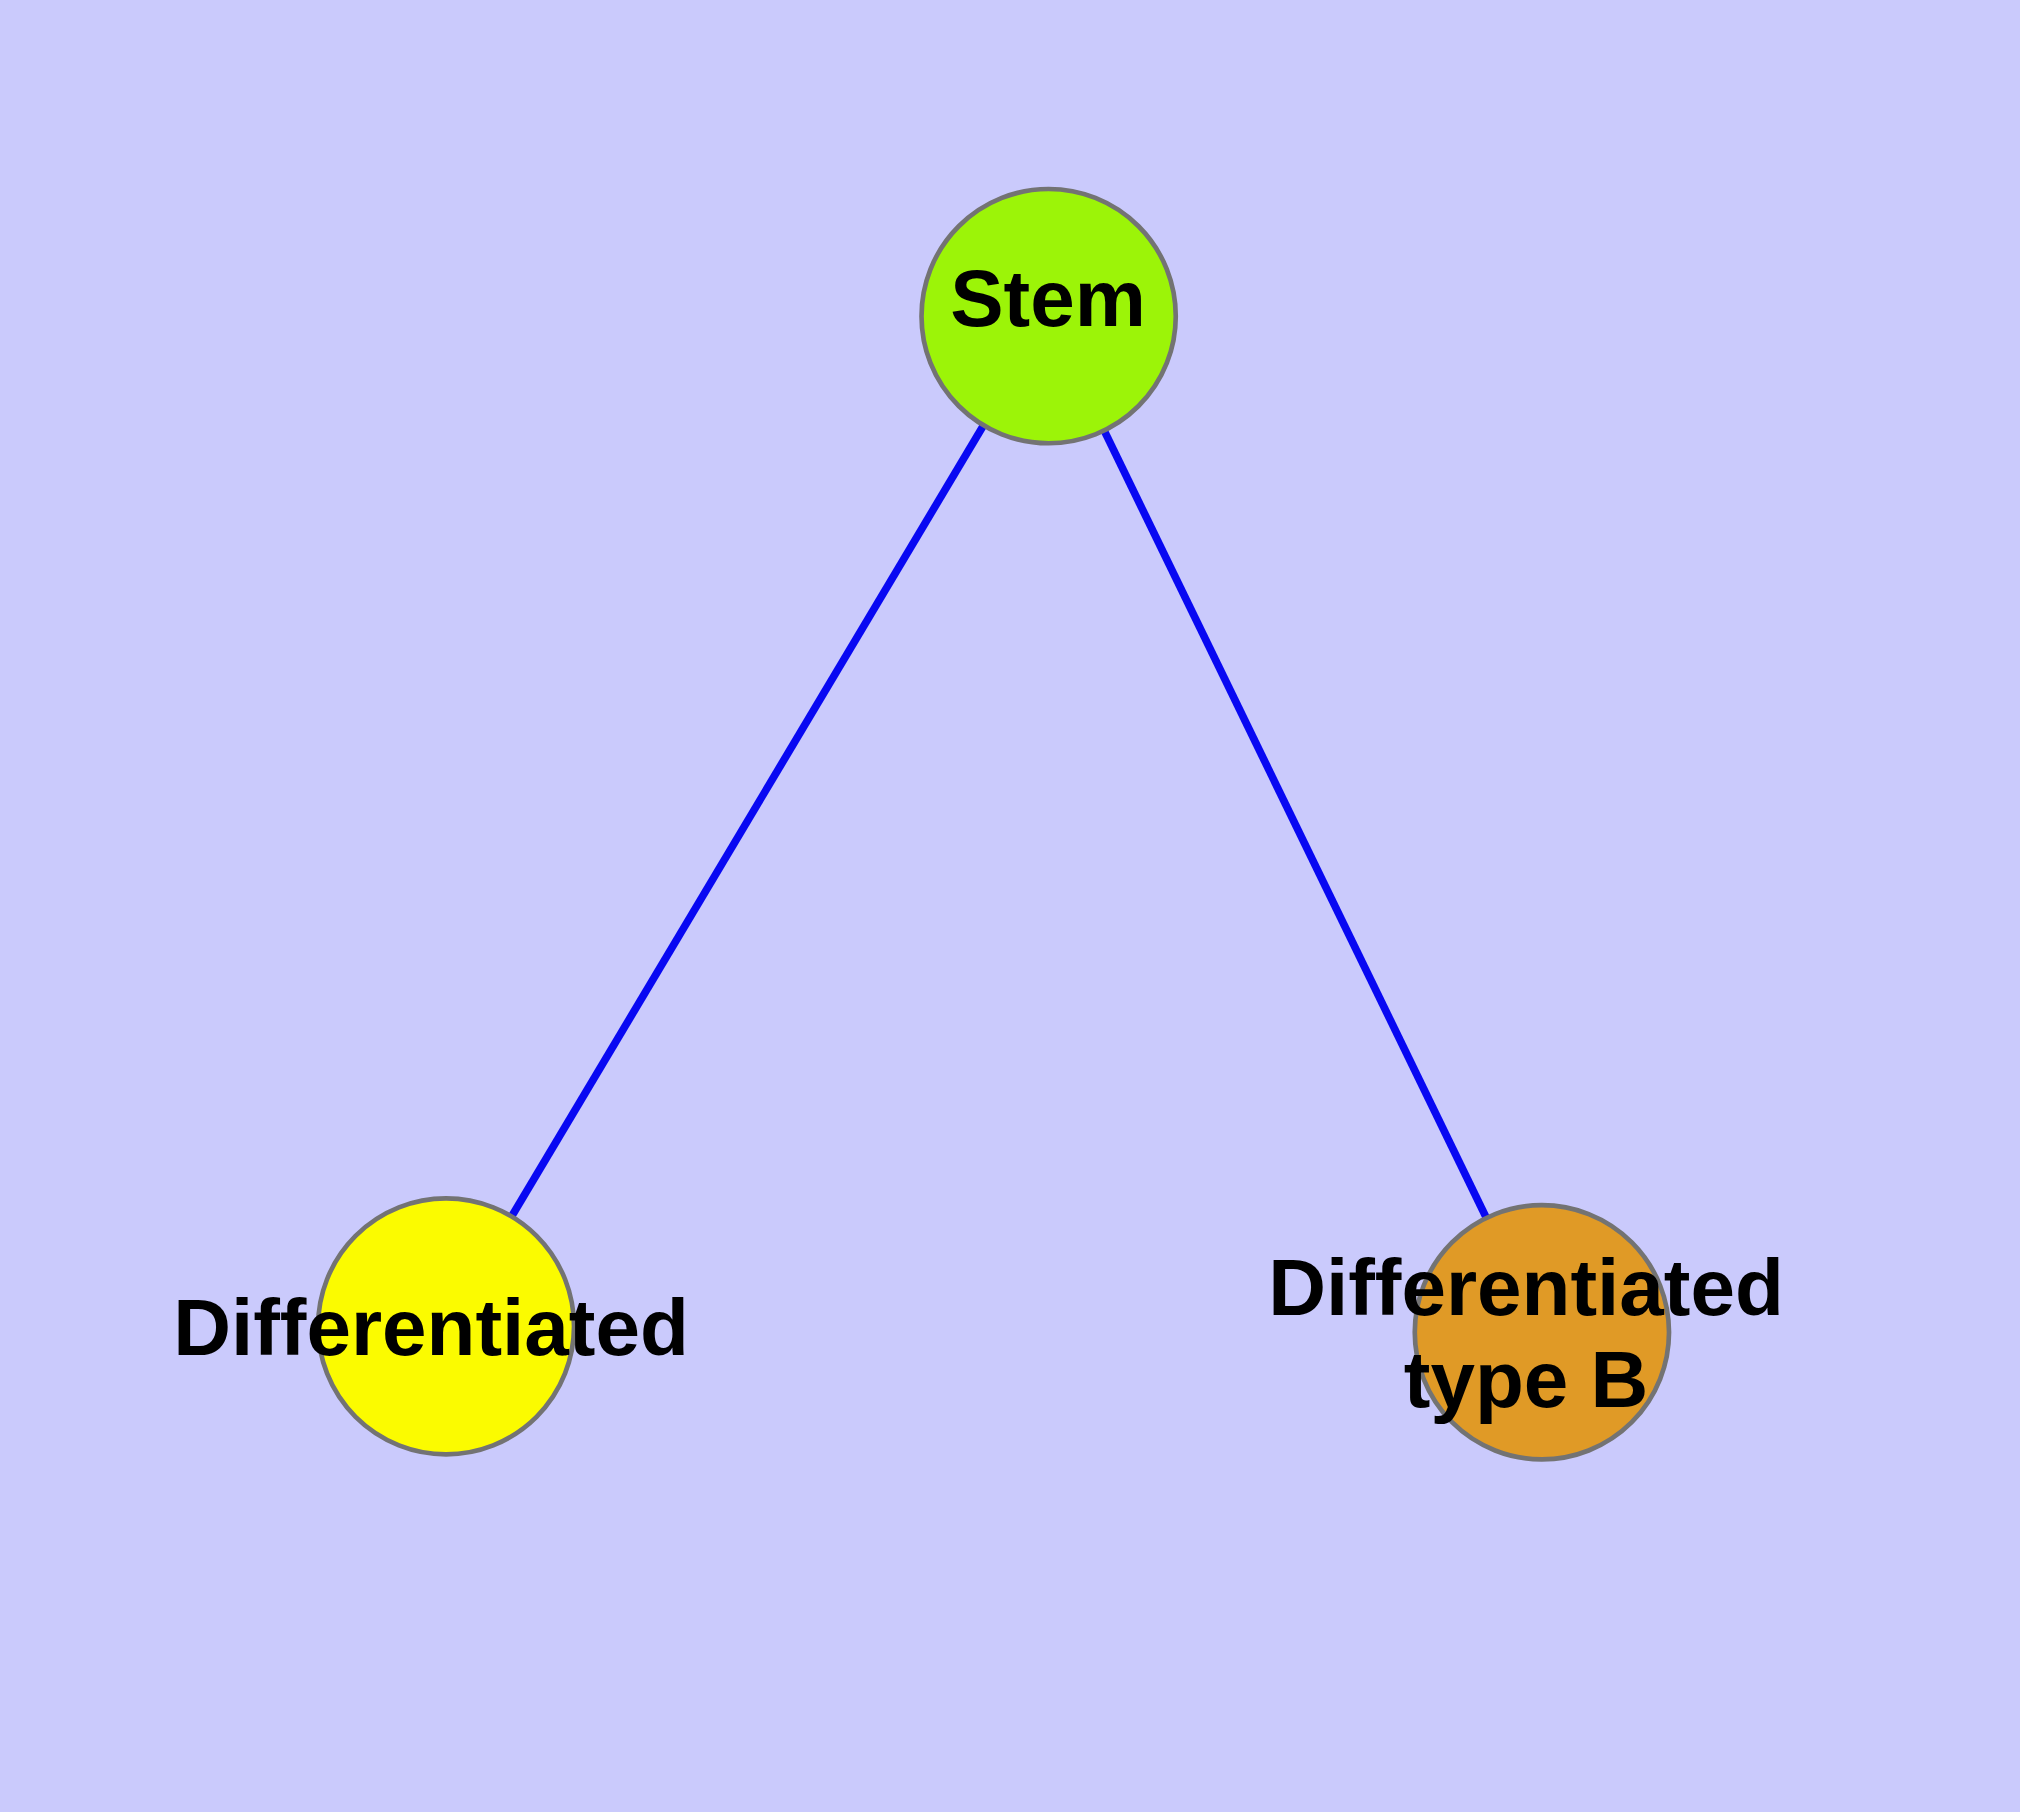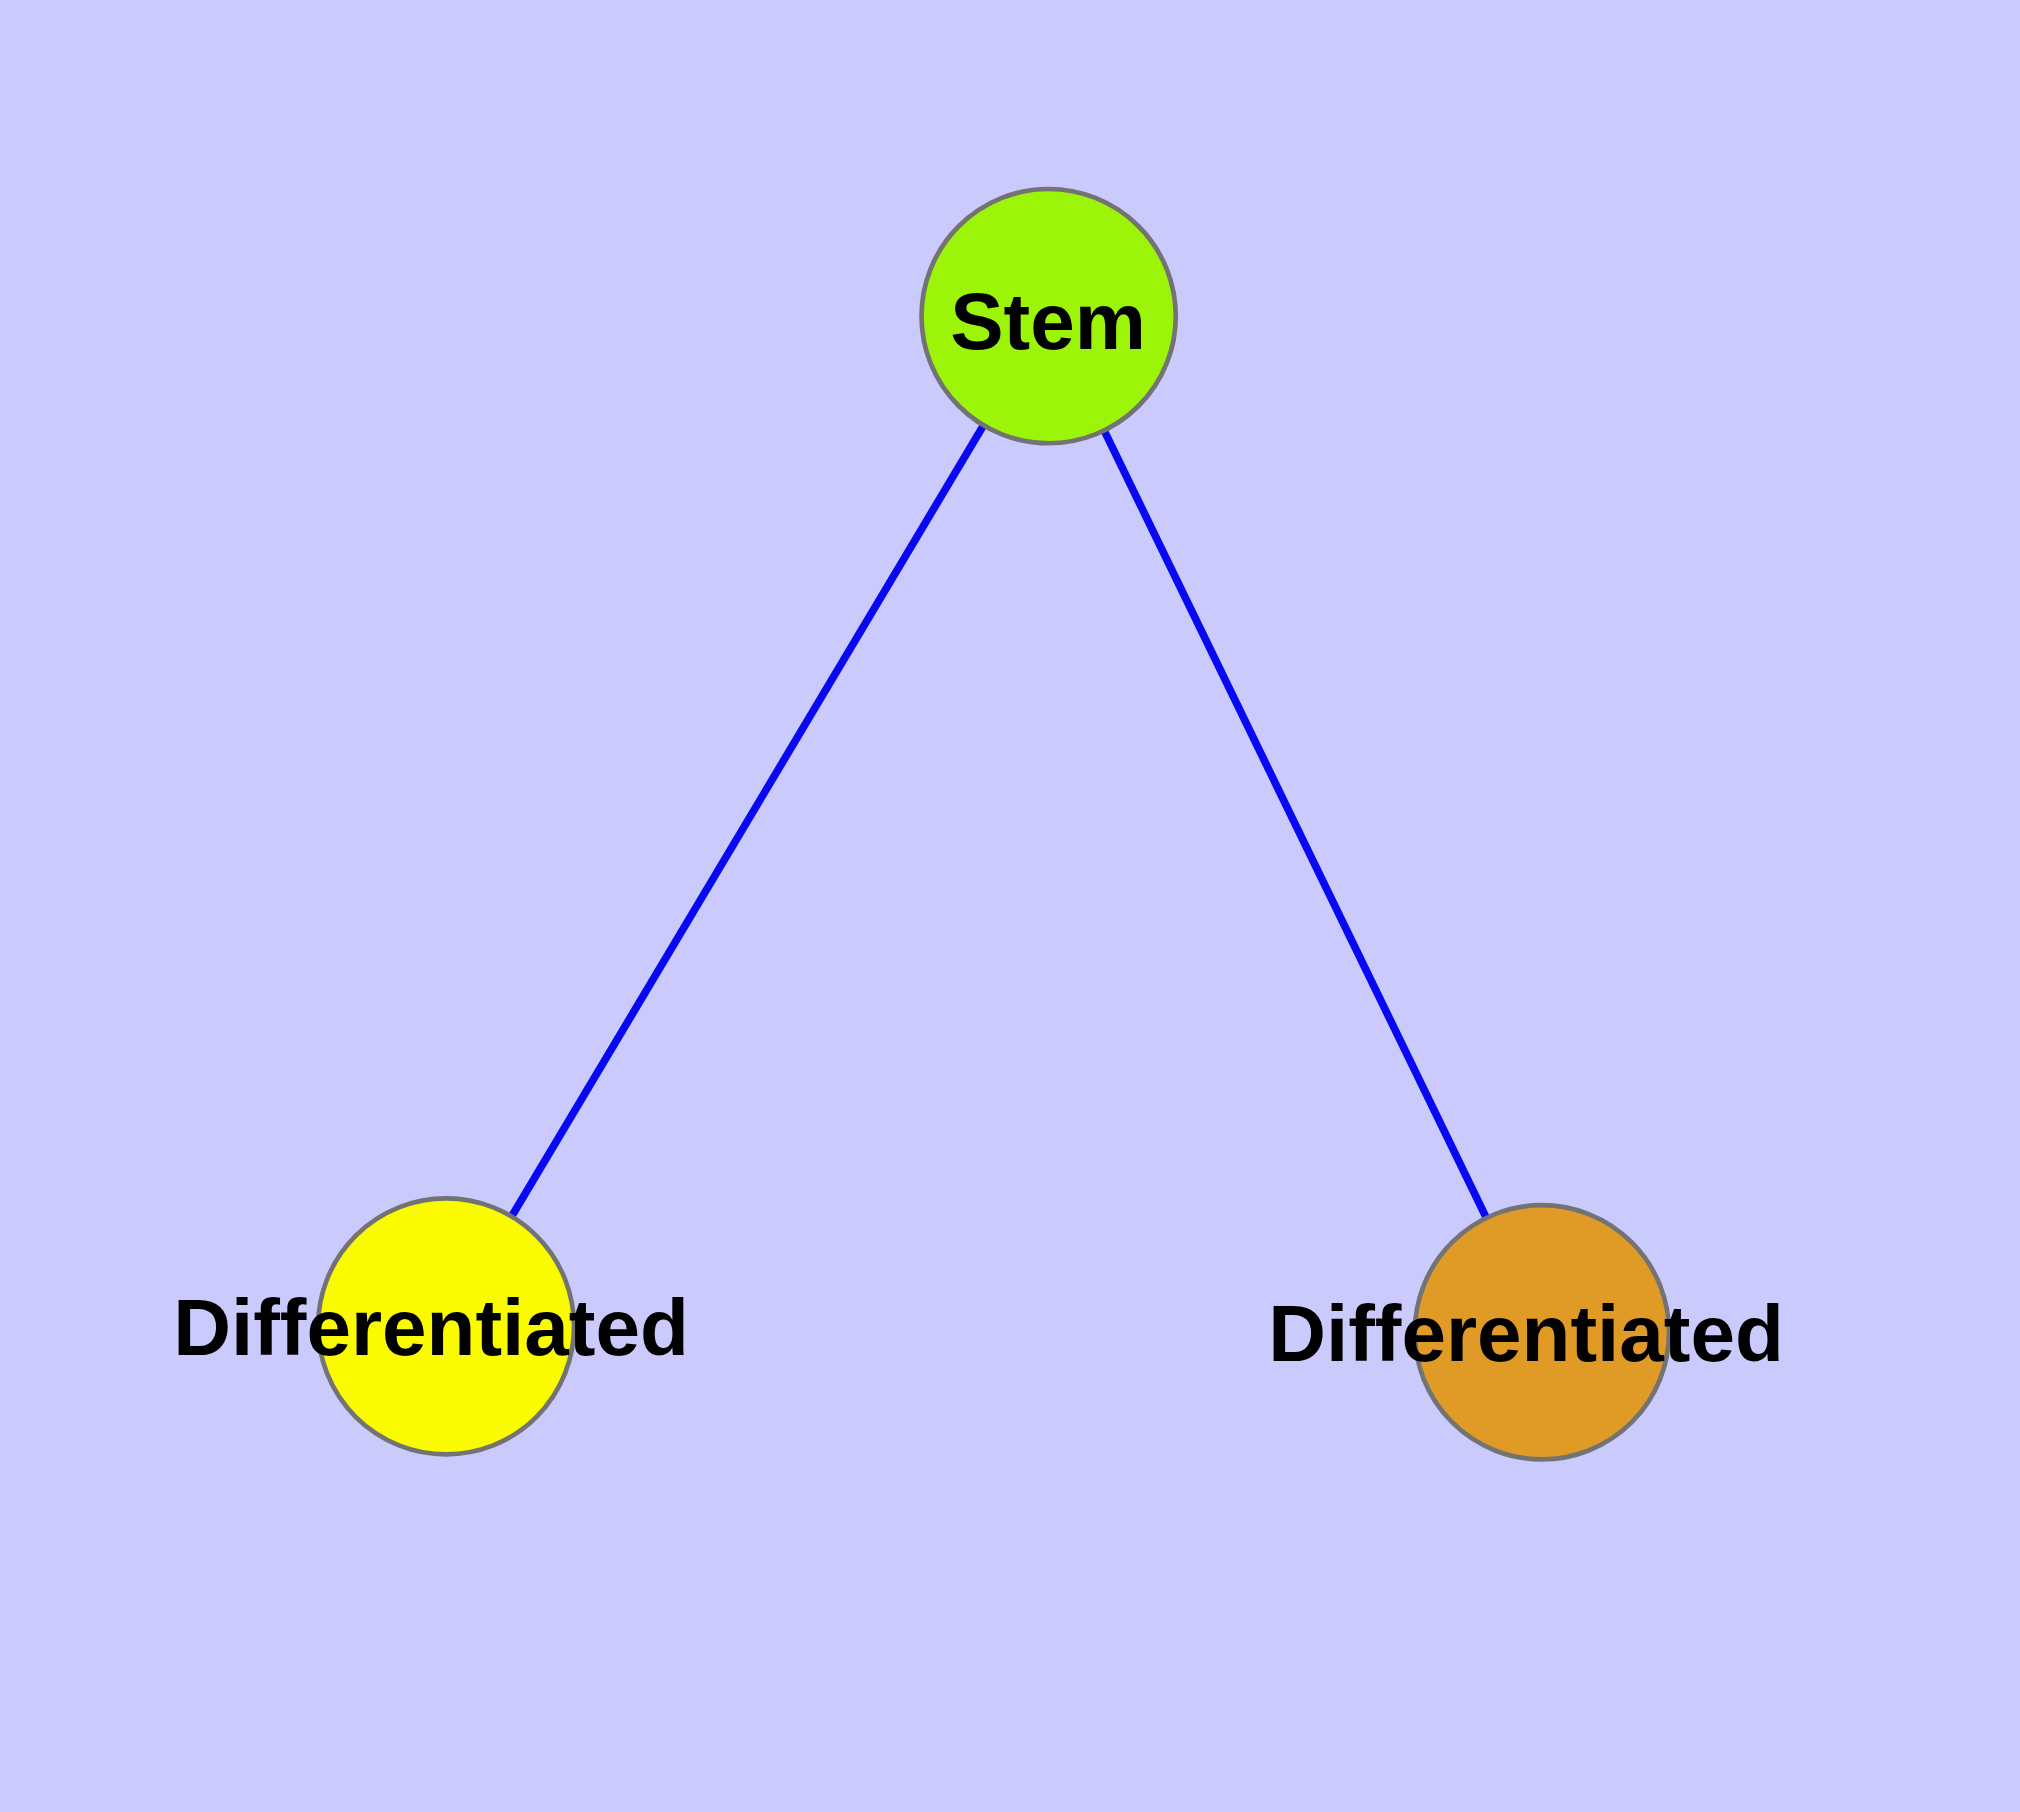--- a/index.html
+++ b/index.html
@@ -52,26 +52,27 @@
   <svg id="graph-svg" viewBox="0 0 2384 2138" aria-hidden="true">
 
     <line class="edge" x1="1237" y1="373" x2="526" y2="1565" stroke-width="9" stroke="#0808F2"></line>
     <line class="edge" x1="1237" y1="373" x2="1819" y2="1572" stroke-width="9" stroke="#0808F2"></line>
 
     <circle class="node-circle" cx="1237" cy="373" r="150" stroke-width="5.5" fill="#9CF408" stroke="#737373"></circle>
     <circle class="node-circle" cx="526" cy="1565" r="151" stroke-width="5.5" fill="#FBFB00" stroke="#737373"></circle>
     <circle class="node-circle" cx="1819" cy="1572" r="150" stroke-width="5.5" fill="#E09A26" stroke="#737373"></circle>
   </svg>
 
-  <div class="node-label" style="left: 1048px; top: 322px; text-align: center;">
+  <div class="node-label" style="left: 1048px; top: 299px; text-align: center;">
     <span class="line">Stem</span>
   </div>
 
   <div class="node-label" style="left: 431px; top: 1328px;">
     <span class="line">Differentiated</span>
   </div>
 
   <div class="node-label" style="left: 1526px; top: 1334px;">
     <span class="line">Differentiated</span>
+    <span class="line">type B</span>
   </div>
 
 </div>
 
 
 </body></html>

